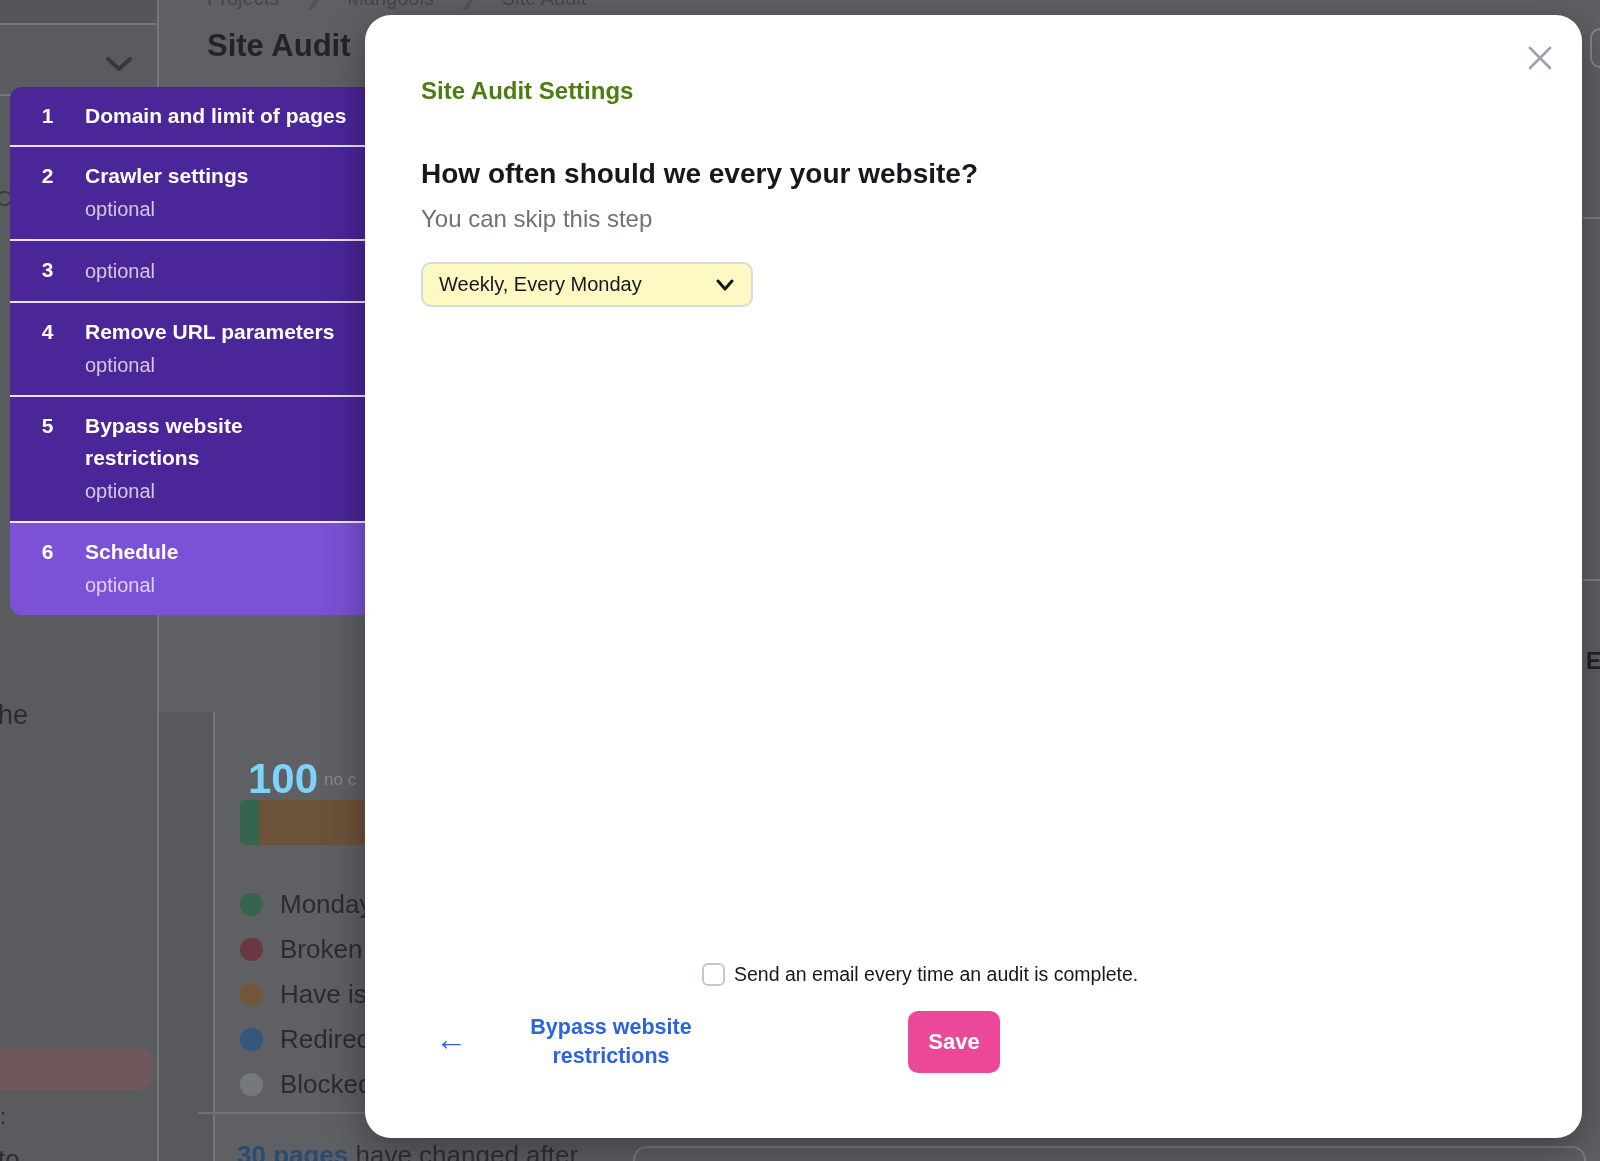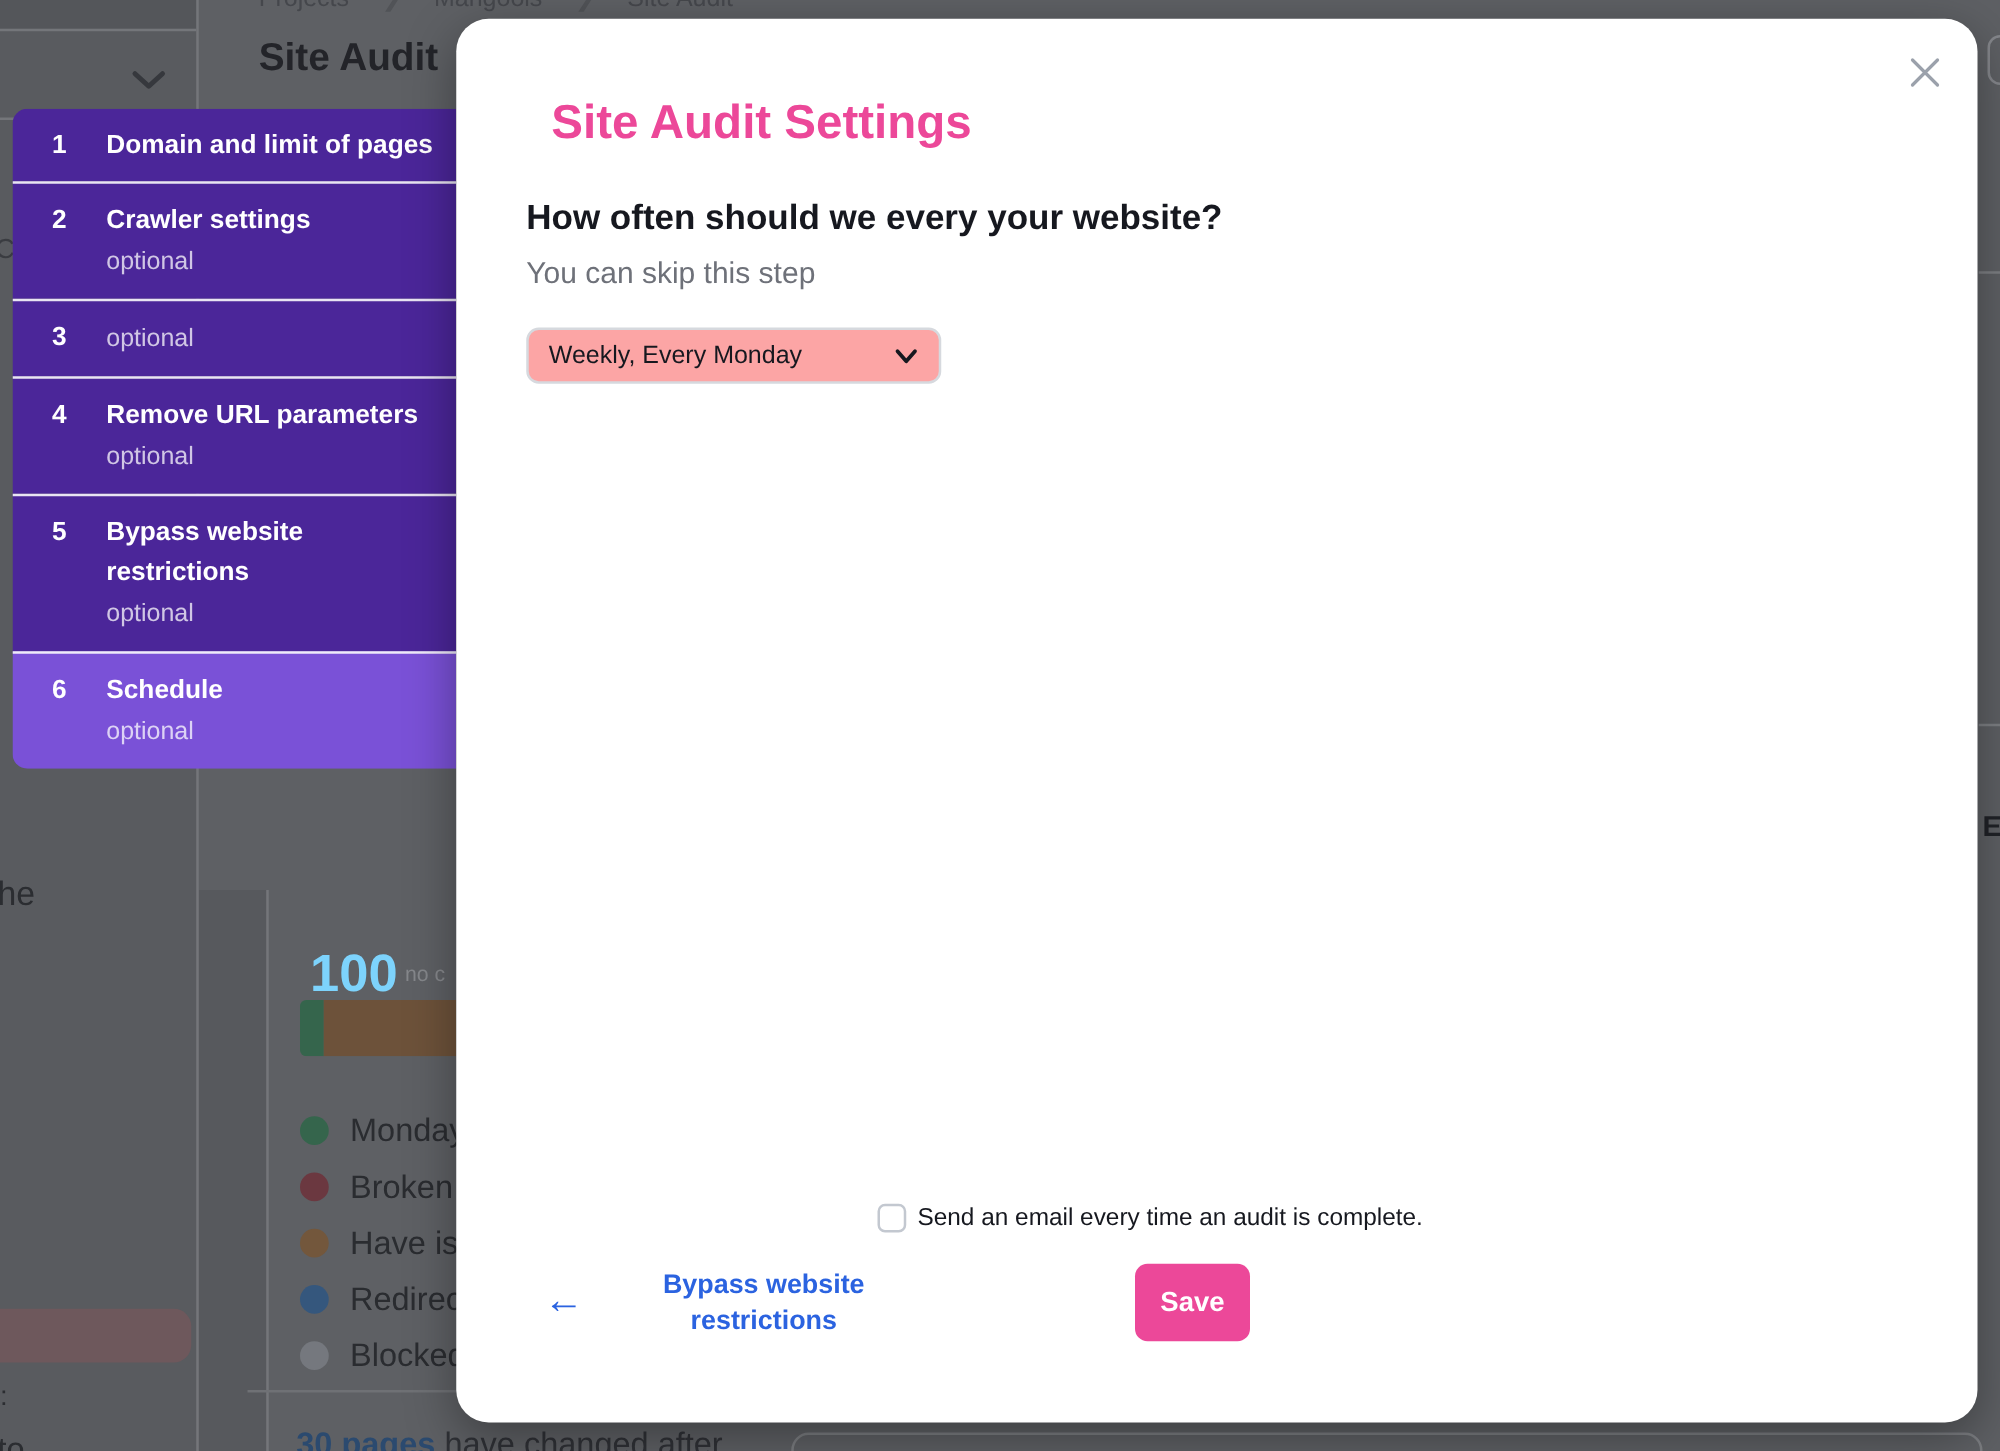--- a/index.html
+++ b/index.html
@@ -57,24 +57,24 @@
   .step.active { background:#7a51d7; }
   .step-num { flex:0 0 75px; text-align:center; font-size:21px; font-weight:bold; line-height:32px; }
   .step-body { flex:1; }
   .step-label { display:block; font-size:21px; font-weight:bold; line-height:32px; }
   .step-note { display:block; font-size:20px; line-height:34px; color:rgba(255,255,255,0.74); font-weight:normal; }
   
   .modal { position:absolute; left:365px; top:15px; width:1217px; height:1123px; background:#ffffff;
     border-radius:26px; z-index:10; box-shadow:0 12px 40px rgba(0,0,0,0.35); }
   .close-btn { position:absolute; top:27px; right:26px; width:32px; height:32px; background:none;
     border:none; cursor:pointer; padding:0; }
-  .modal-title { position:absolute; left:56px; top:62px; font-size:38px; font-weight:800; color:#ec4899;margin-left:20px; }
+  .modal-title { position:absolute; left:56px; top:62px; font-size:24px; font-weight:800; color:#4d7c0f; }
   .modal-question { position:absolute; left:56px; top:143px; font-size:28px; font-weight:bold; color:#16181f; }
   .modal-hint { position:absolute; left:56px; top:190px; font-size:24px; color:#6e7179; }
-  .freq-select { position:absolute; left:56px; top:247px; width:332px; height:45px; background:#fca5a5;
+  .freq-select { position:absolute; left:56px; top:247px; width:332px; height:45px; background:#fef9c3;
     border:2px solid #d6d9de; border-radius:10px; display:flex; align-items:center; padding:0 16px;
     cursor:pointer; }
   .freq-value { font-size:20px; color:#16181f; flex:1; }
   .checkbox-row { position:absolute; left:337px; top:948px; display:flex; align-items:center; }
   .checkbox-box { width:23px; height:23px; border:2px solid #c3c8d0; border-radius:6px; background:#fff;
     margin-right:9px; cursor:pointer; flex:0 0 auto; }
   .checkbox-label { font-size:19.5px; color:#16181f; white-space:nowrap; }
   .back-arrow { position:absolute; left:70px; top:1008px; font-size:32px; line-height:32px; color:#2b63e0;
     background:none; border:none; cursor:pointer; font-weight:bold; font-family:"Liberation Sans",sans-serif; }
   .bypass-link { position:absolute; left:146px; top:998px; width:200px; text-align:center;

